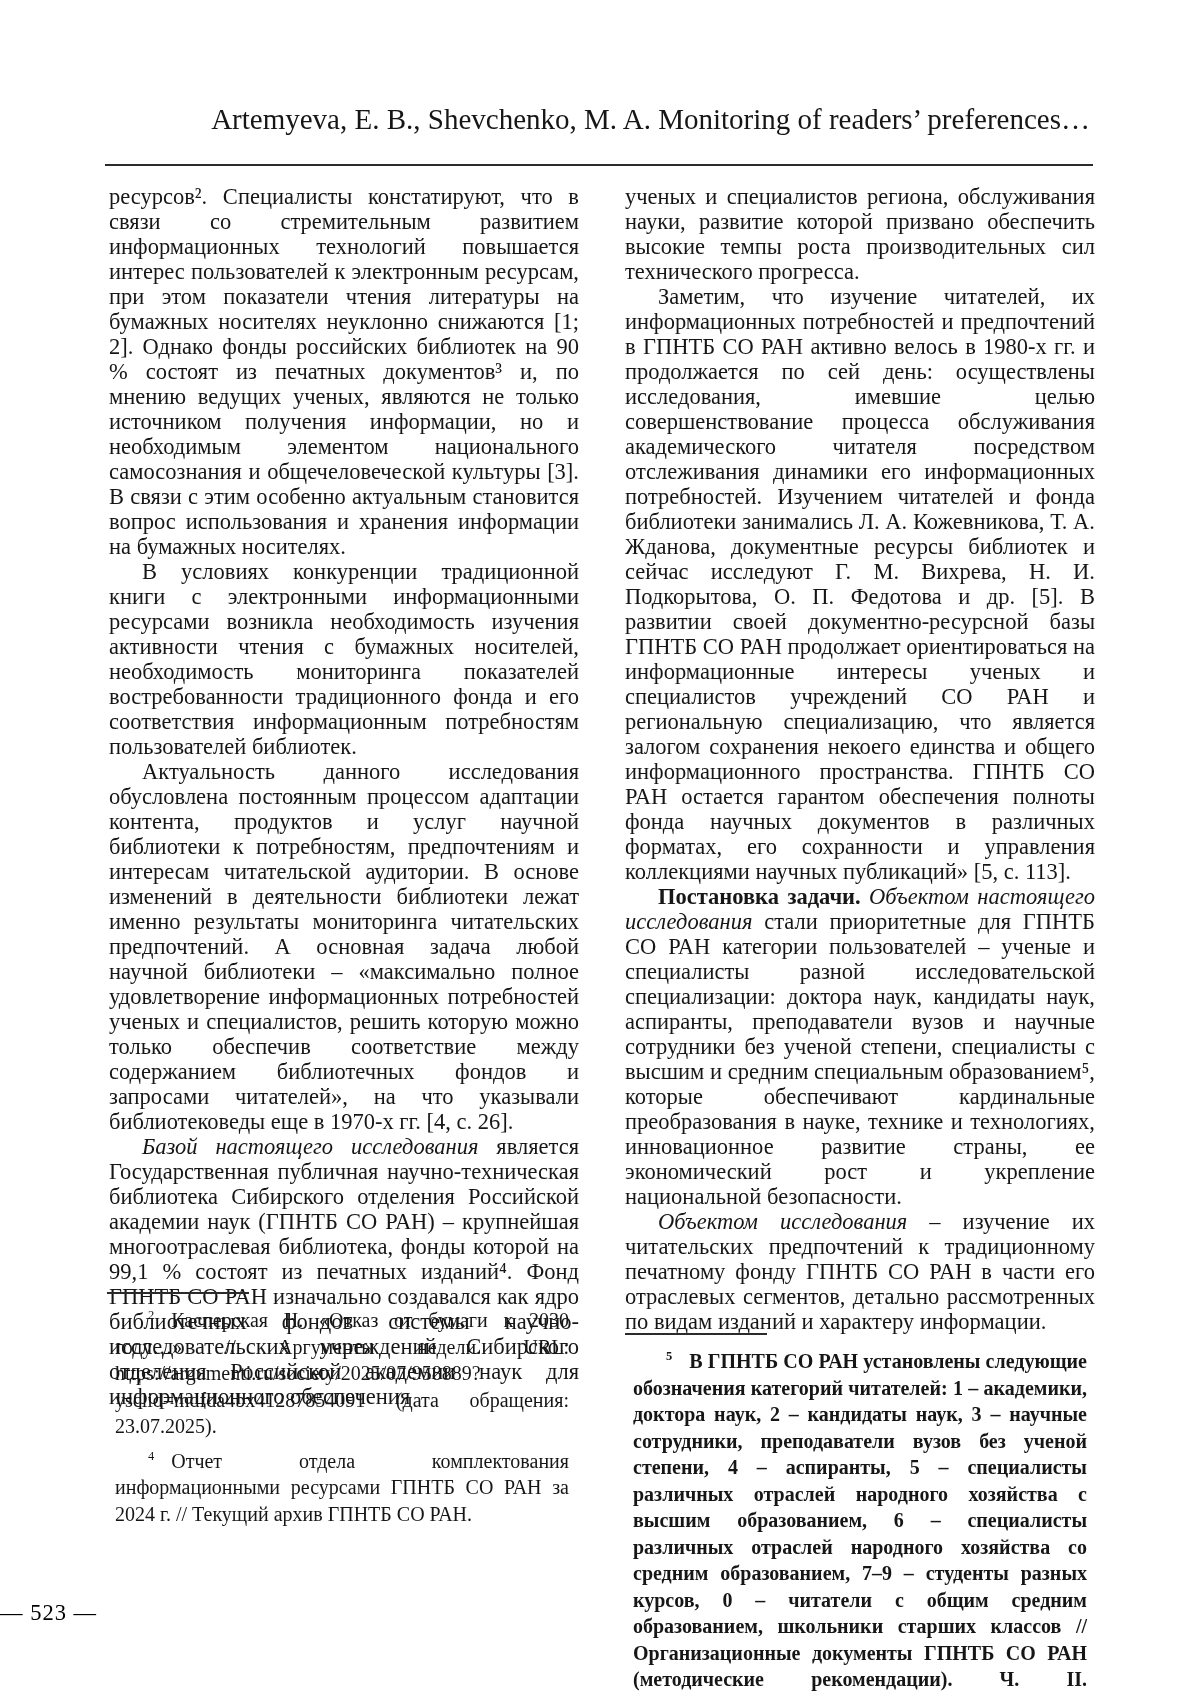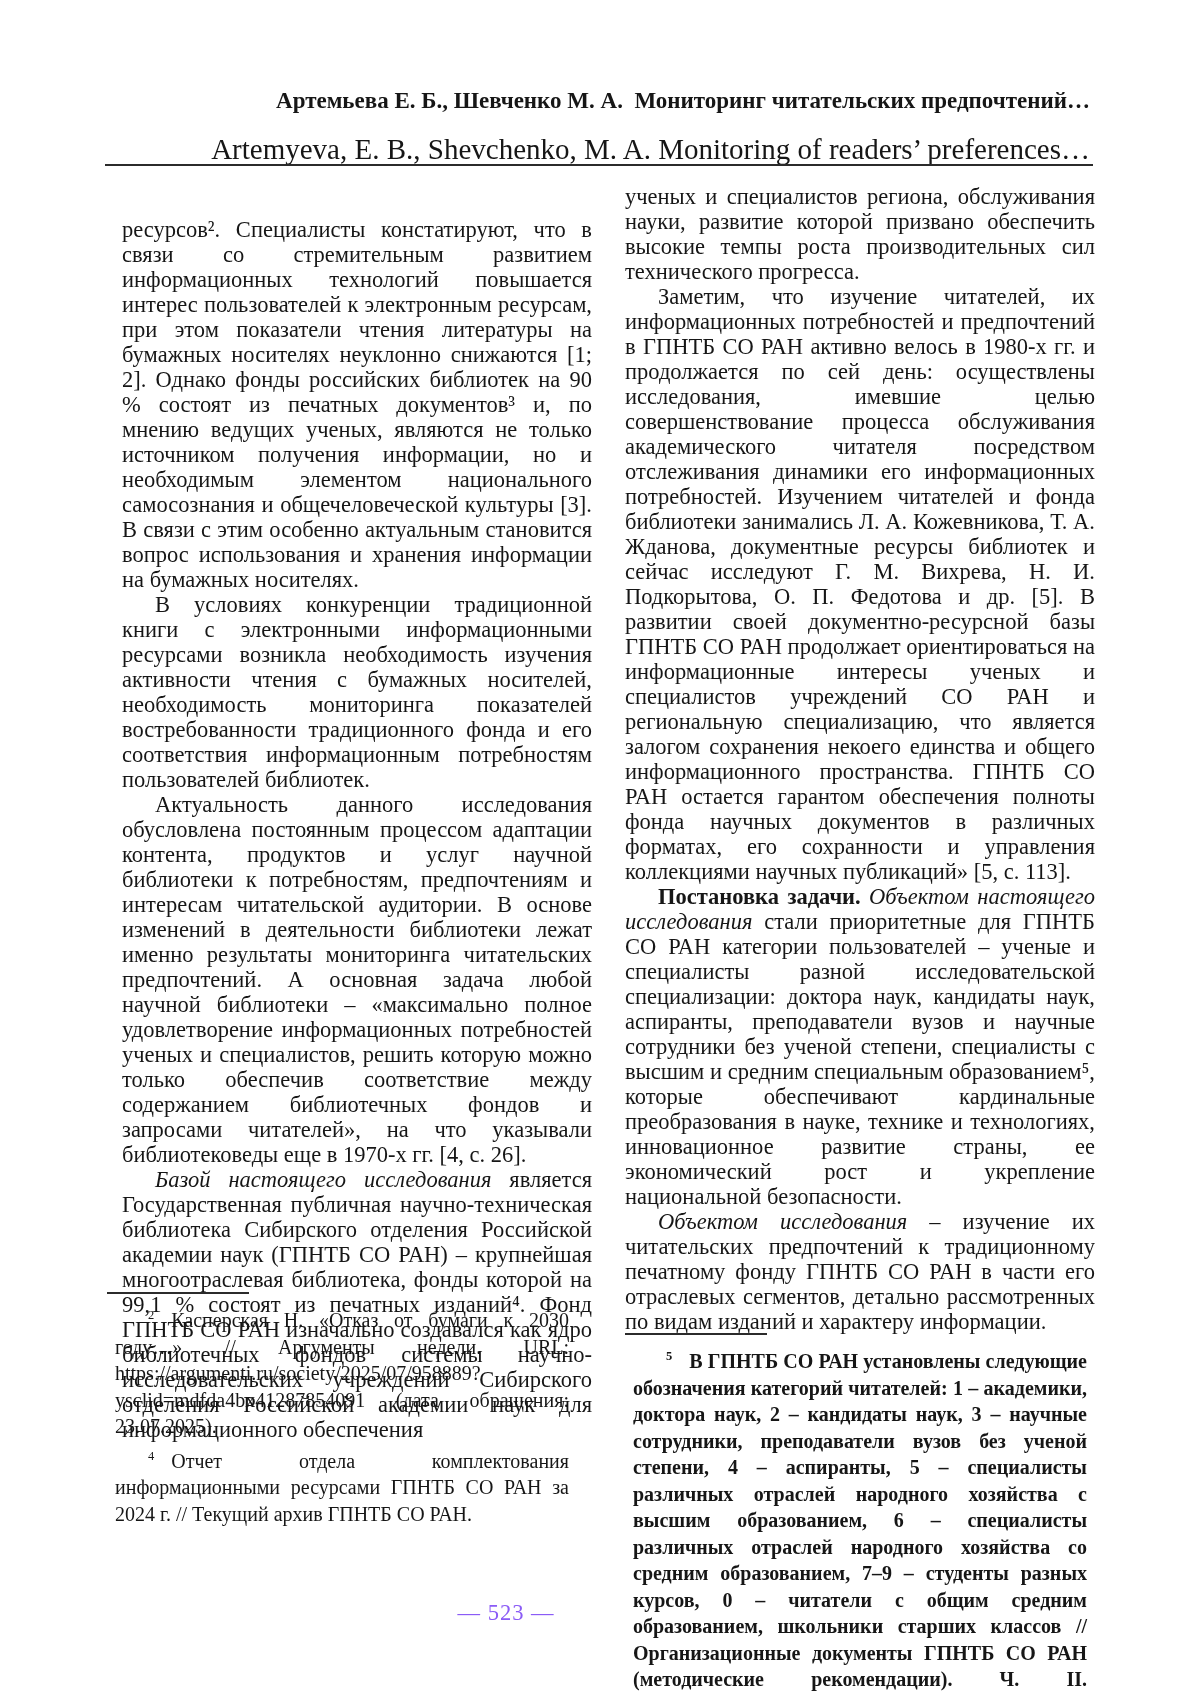--- a/index.html
+++ b/index.html
@@ -21,51 +21,50 @@
   .head-rule{
     position:absolute;left:105px;top:164px;width:988px;height:2px;
     background:#2b2b2b;
   }
   .col{
     position:absolute;top:184px;width:470px;
     font-size:22.5px;line-height:25px;
     text-align:justify;
     hyphens:auto;-webkit-hyphens:auto;
   }
-  .col.left{left:122px;margin-top:33px;}
+  .col.left{left:109px;}
   .col.right{left:625px;}
   .para{margin:0;}
   .para.indent{text-indent:33px;}
   .seg-italic{font-style:italic;}
   .seg-bold{font-weight:bold;}
   .fnblock{
     position:absolute;width:470px;
     font-size:20px;line-height:26.5px;
     text-align:justify;
     hyphens:auto;-webkit-hyphens:auto;
     overflow-wrap:anywhere;
   }
   .fnblock.left{left:107px;top:1292px;}
   .fnblock.right{left:625px;top:1333px;font-weight:bold;}
   .fn-rule{width:142px;height:2px;background:#2b2b2b;margin-bottom:13px;}
   .footnote{margin:8px;text-indent:33px;}
   .footnote sup{font-size:12.5px;line-height:0;margin-right:17px;}
   .page-number{
     position:absolute;top:1600px;left:0;width:1012px;
-    text-align:center;font-size:22.5px;color:#8b5cf6;
+    text-align:left;font-size:22.5px;color:#000000;
     letter-spacing:1px;
   }
 </style>
 </head>
 <body>
 
 <div class="page">
 
   <div class="running-head">
-    <div class="ru">Артемьева Е. Б., Шевченко М. А.&nbsp; Мониторинг читательских предпочтений…</div>
     <div class="en">Artemyeva, E. B., Shevchenko, M. A. Monitoring of readers’ preferences…</div>
   </div>
 
   <div class="head-rule"></div>
 
   <div class="col left">
       <p class="para"><span class="seg-normal">ресурсов². Специалисты констатируют, что в связи со стремительным развитием информационных технологий повышается интерес пользователей к электронным ресурсам, при этом показатели чтения литературы на бумажных носителях неуклонно снижаются [1; 2]. Однако фонды российских библиотек на 90 % состоят из печатных документов³ и, по мнению ведущих ученых, являются не только источником получения информации, но и необходимым элементом национального самосознания и общечеловеческой культуры [3]. В связи с этим особенно актуальным становится вопрос использования и хранения информации на бумажных носителях.</span></p>
       <p class="para indent"><span class="seg-normal">В условиях конкуренции традиционной книги с электронными информационными ресурсами возникла необходимость изучения активности чтения с бумажных носителей, необходимость мониторинга показателей востребованности традиционного фонда и его соответствия информационным потребностям пользователей библиотек.</span></p>
       <p class="para indent"><span class="seg-normal">Актуальность данного исследования обусловлена постоянным процессом адаптации контента, продуктов и услуг научной библиотеки к потребностям, предпочтениям и интересам читательской аудитории. В основе изменений в деятельности библиотеки лежат именно результаты мониторинга читательских предпочтений. А основная задача любой научной библиотеки – «максимально полное удовлетворение информационных потребностей ученых и специалистов, решить которую можно только обеспечив соответствие между содержанием библиотечных фондов и запросами читателей», на что указывали библиотековеды еще в 1970-х гг. [4, с. 26].</span></p>
       <p class="para indent"><span class="seg-italic">Базой настоящего исследования</span><span class="seg-normal"> является Государственная публичная научно-техническая библиотека Сибирского отделения Российской академии наук (ГПНТБ СО РАН) – крупнейшая многоотраслевая библиотека, фонды которой на 99,1 % состоят из печатных изданий⁴. Фонд ГПНТБ СО РАН изначально создавался как ядро библиотечных фондов системы научно-исследовательских учреждений Сибирского отделения Российской академии наук для информационного обеспечения</span></p>

